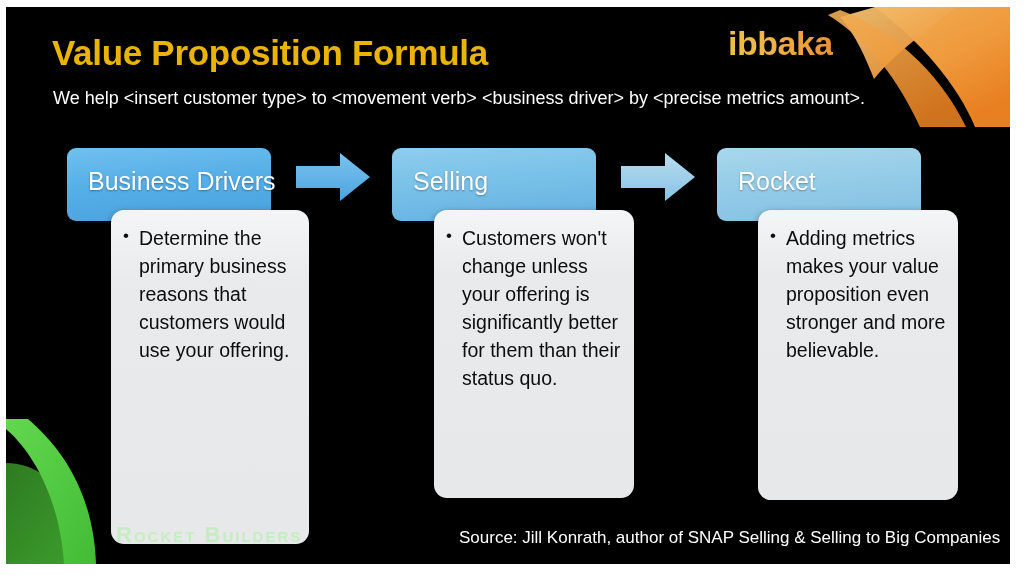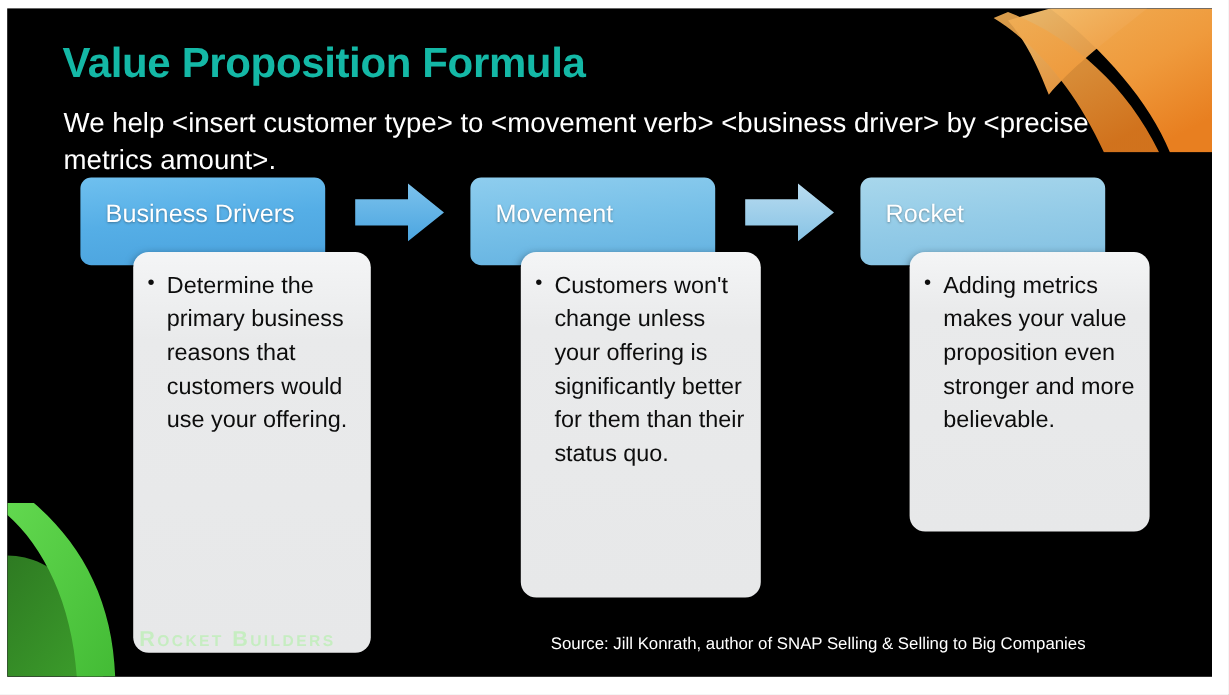--- a/index.html
+++ b/index.html
@@ -36,43 +36,43 @@
     overflow: hidden;
     pointer-events: none;
   }
 
   
   #title {
     position: absolute;
     left: 46px; top: 26px;
     font-size: 35px;
     font-weight: bold;
-    color: #14b8a6;
+    color: #eab308;
     letter-spacing: -0.3px;
     white-space: nowrap;
   }
   #subtitle {
     position: absolute;
     left: 47px; top: 80px;
     width: 880px;
-    font-size: 23px;
+    font-size: 18px;
     line-height: 1.33;
     color: #ffffff;
   }
 
   
   .pill {
     position: absolute;
     border-radius: 9px;
     box-shadow: 0 2px 6px rgba(0,0,0,0.55);
   }
   .pill-label {
     position: absolute;
     left: 21px; top: 19px;
-    font-size: 21px;
+    font-size: 25px;
     color: #ffffff;
     white-space: nowrap;
     text-shadow: 0 1px 2px rgba(0,0,0,0.35);
   }
   .pill-1 {
     left: 61px; top: 141px; width: 204px; height: 73px;
     background: linear-gradient(175deg, #6fc0ef 0%, #55aee6 48%, #4aa2dd 100%);
   }
   .pill-2 {
     left: 386px; top: 141px; width: 204px; height: 73px;
@@ -90,21 +90,21 @@
 
   
   .card {
     position: absolute;
     background: linear-gradient(180deg, #f4f5f6 0%, #e9eaeb 22%, #e7e8e9 100%);
     border-radius: 13px;
     box-shadow: 0 3px 7px rgba(0,0,0,0.5);
   }
   .card-1 { left: 105px; top: 203px; width: 198px; height: 334px; }
   .card-2 { left: 428px; top: 203px; width: 200px; height: 288px; }
-  .card-3 { left: 752px; top: 203px; width: 200px; height: 233px; }
+  .card-3 { left: 752px; top: 203px; width: 200px; height: 290px; }
 
   .card ul {
     margin: 0;
     padding: 14px 10px 0 28px;
     list-style: none;
   }
   .card li {
     position: relative;
     font-size: 19.5px;
     line-height: 1.44;
@@ -115,30 +115,30 @@
     position: absolute;
     left: -16px; top: 0;
     font-size: 17px;
     color: #0d0d0d;
   }
 
   
   #rocket-builders {
     position: absolute;
     left: 110px; top: 515px;
-    font-size: 18px;
+    font-size: 22px;
     font-variant: small-caps;
     font-weight: bold;
     letter-spacing: 2px;
     color: #c6edc1;
   }
   #source-note {
     position: absolute;
     left: 453px; top: 521px;
-    font-size: 14px;
+    font-size: 17px;
     color: #ffffff;
     white-space: nowrap;
   }
 
   
   #logo {
     position: absolute;
     left: 722px; top: 17px;
     font-size: 34px;
     font-weight: bold;
@@ -184,29 +184,30 @@
         <linearGradient id="gg2" x1="0" y1="0" x2="1" y2="1">
           <stop offset="0" stop-color="#62d84f"></stop>
           <stop offset="1" stop-color="#43bb35"></stop>
         </linearGradient>
       </defs>
       <path d="M0 44 C40 44 74 80 80 145 L0 145 Z" fill="url(#gg1)"></path>
       <path d="M0 0 L22 0 C62 34 88 82 90 145 L58 145 C54 84 30 36 0 10 Z" fill="url(#gg2)"></path>
     </svg>
   </div>
 
+  <div id="logo">ibbaka</div>
 
   <div id="title">Value Proposition Formula</div>
   <div id="subtitle">We help &lt;insert customer type&gt; to &lt;movement verb&gt; &lt;business driver&gt; by &lt;precise metrics amount&gt;.</div>
 
   <div class="pill pill-1">
     <span class="pill-label">Business Drivers</span>
   </div>
   <div class="pill pill-2">
-    <span class="pill-label">Movement</span>
+    <span class="pill-label">Selling</span>
   </div>
   <div class="pill pill-3">
     <span class="pill-label">Rocket</span>
   </div>
 
   <div class="arrow arrow-1">
     <svg width="78" height="54" viewBox="0 0 78 54" xmlns="http://www.w3.org/2000/svg">
       <defs>
         <linearGradient id="ag1" x1="0" y1="0" x2="0" y2="1">
           <stop offset="0" stop-color="#7cc2ec"></stop>

